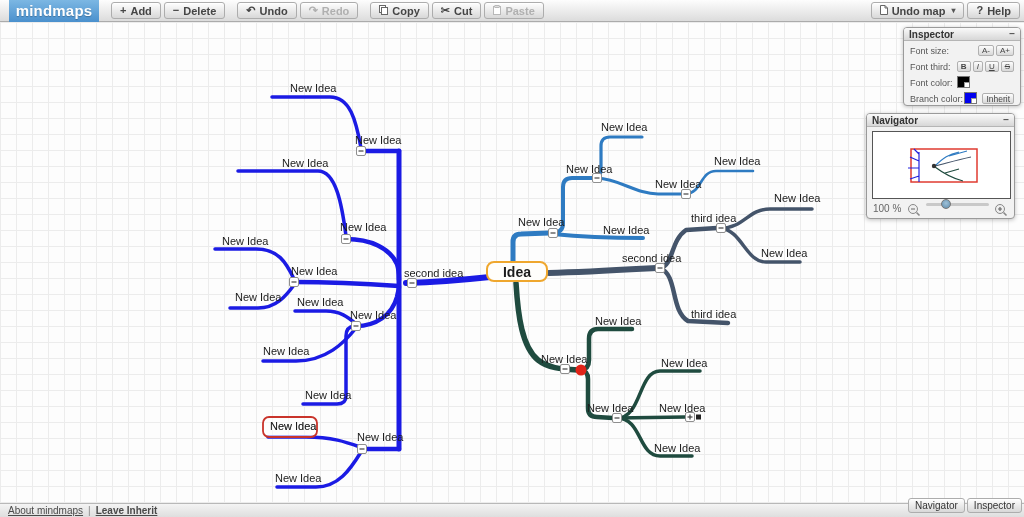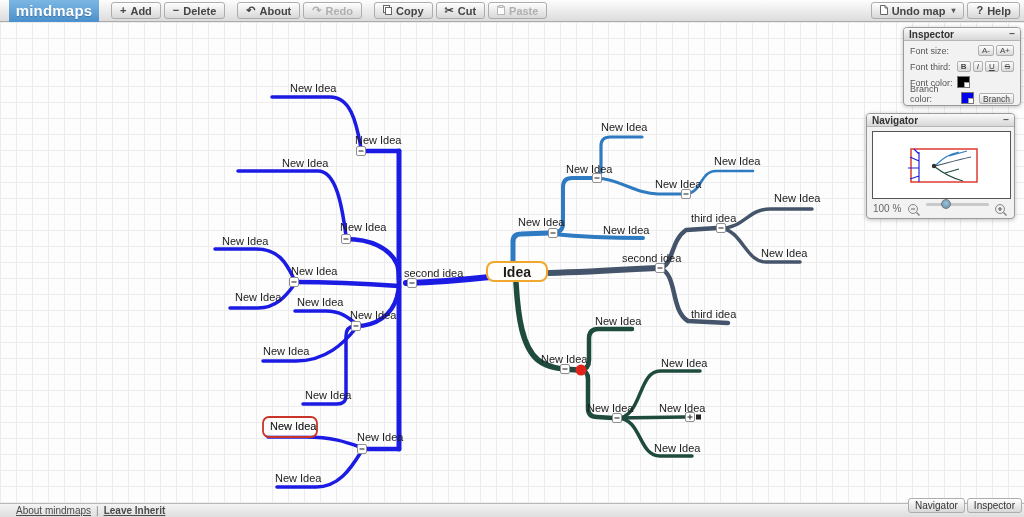--- a/index.html
+++ b/index.html
@@ -99,21 +99,21 @@
   .slider-handle {
     position:absolute; top:-4px; left:24%; width:10px; height:10px; border-radius:50%;
     background:radial-gradient(circle at 50% 40%, #9fc1d8, #5f8cab); border:1px solid #777; cursor:pointer;
   }
   .mag { cursor:pointer; display:block; }
 
   
   .statusbar {
     position:absolute; left:0; top:503px; width:1024px; height:14px;
     background:linear-gradient(#f4f4f4,#dedede); border-top:1px solid #b8b8b8;
-    display:flex; align-items:center; font-size:10px; color:#4a4a4a; padding:0 16px;
+    display:flex; align-items:center; font-size:10px; color:#4a4a4a; padding:0 8px;
   }
   .statusbar a { color:#4a4a4a; text-decoration:underline; cursor:pointer; }
   .statusbar .sep { margin:0 5px; color:#888; }
   .statusbar .feedback { font-weight:bold; }
   .corner-btns { position:absolute; right:2px; top:498px; display:flex; gap:2px; }
   .corner-btns .tbtn { height:15px; font-size:10px; font-weight:normal; padding:0 6px; margin:0; color:#333; }
 </style>
 </head>
 <body>
 
@@ -126,21 +126,21 @@
       <span class="glyph">+</span>
       <span>Add</span>
     </button>
     <button class="tbtn">
       <span class="glyph">−</span>
       <span>Delete</span>
     </button>
 
     <button class="tbtn group-gap">
       <span class="glyph">↶</span>
-      <span>About</span>
+      <span>Undo</span>
     </button>
     <button class="tbtn disabled">
       <span class="glyph">↷</span>
       <span>Redo</span>
     </button>
 
     <button class="tbtn group-gap">
       <span><svg width="9" height="10" viewBox="0 0 9 10">
             <rect x="0.5" y="0.5" width="6" height="7" fill="#fff" stroke="#666"></rect>
             <rect x="2.5" y="2.5" width="6" height="7" fill="#fff" stroke="#666"></rect>
@@ -352,21 +352,21 @@
       <button class="mini-btn s">S</button>
     </div>
     <div class="insp-row">
       <span class="lbl">Font color:</span>
       <div class="swatch sw-black"></div>
       <div style="width:44px;"></div>
     </div>
     <div class="insp-row">
       <span class="lbl">Branch color:</span>
       <div class="swatch sw-blue"></div>
-      <button class="mini-btn" style="margin-left:5px;font-size:8.5px;">Branch</button>
+      <button class="mini-btn" style="margin-left:5px;font-size:8.5px;">Inherit</button>
     </div>
   </div>
 
   <div class="panel navigator">
     <div class="panel-title">
       <span>Navigator</span>
       <span class="min">−</span>
     </div>
     <div class="nav-canvas">
       <svg width="137" height="66" viewBox="0 0 137 66">

